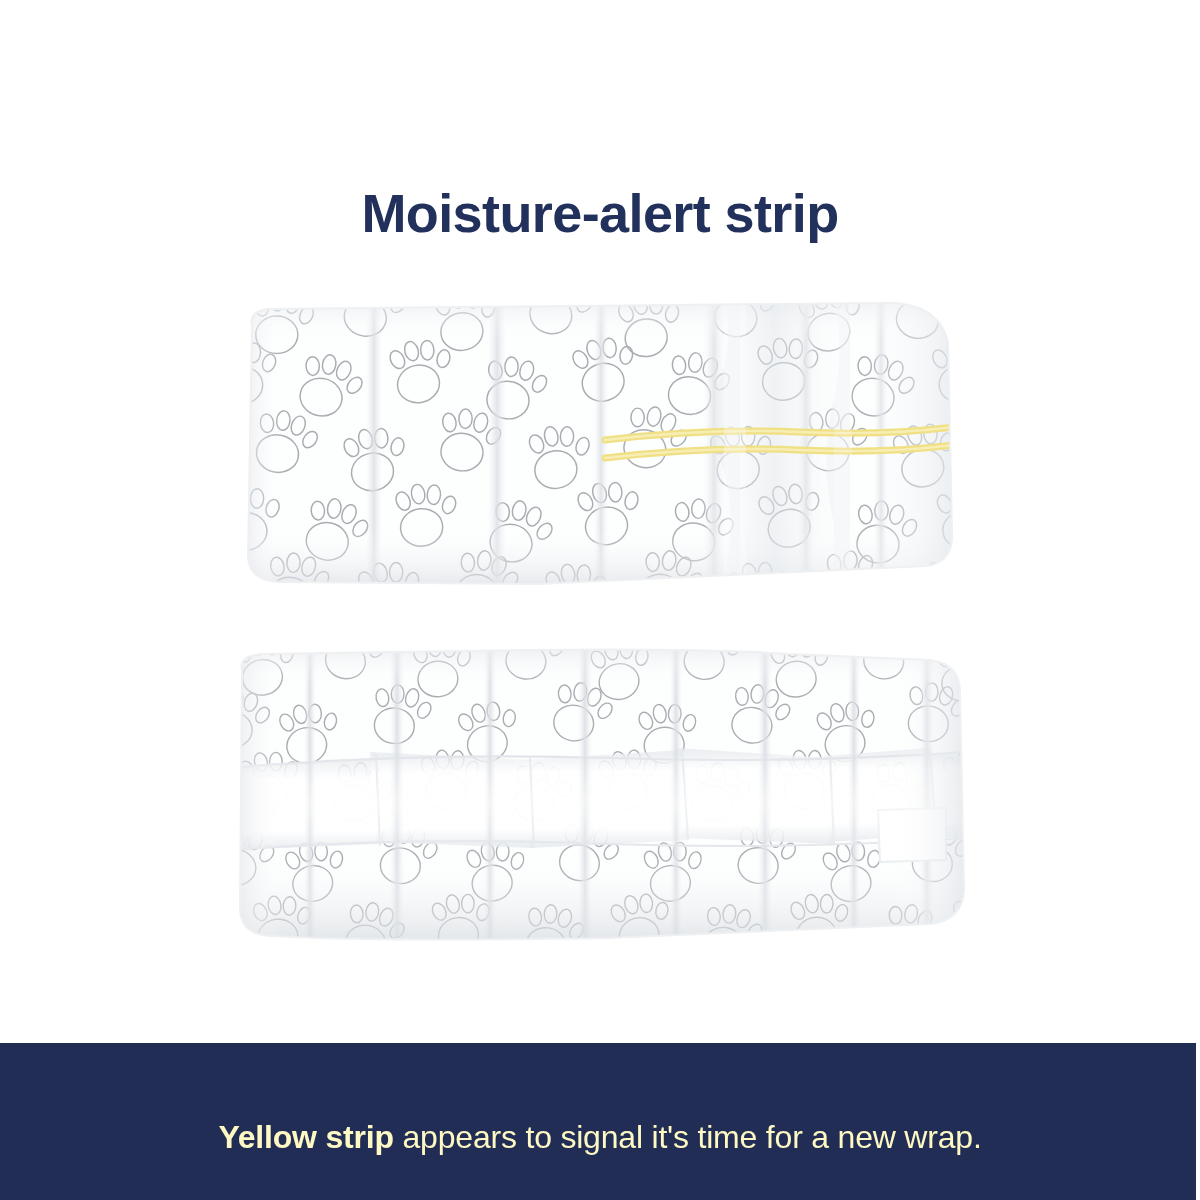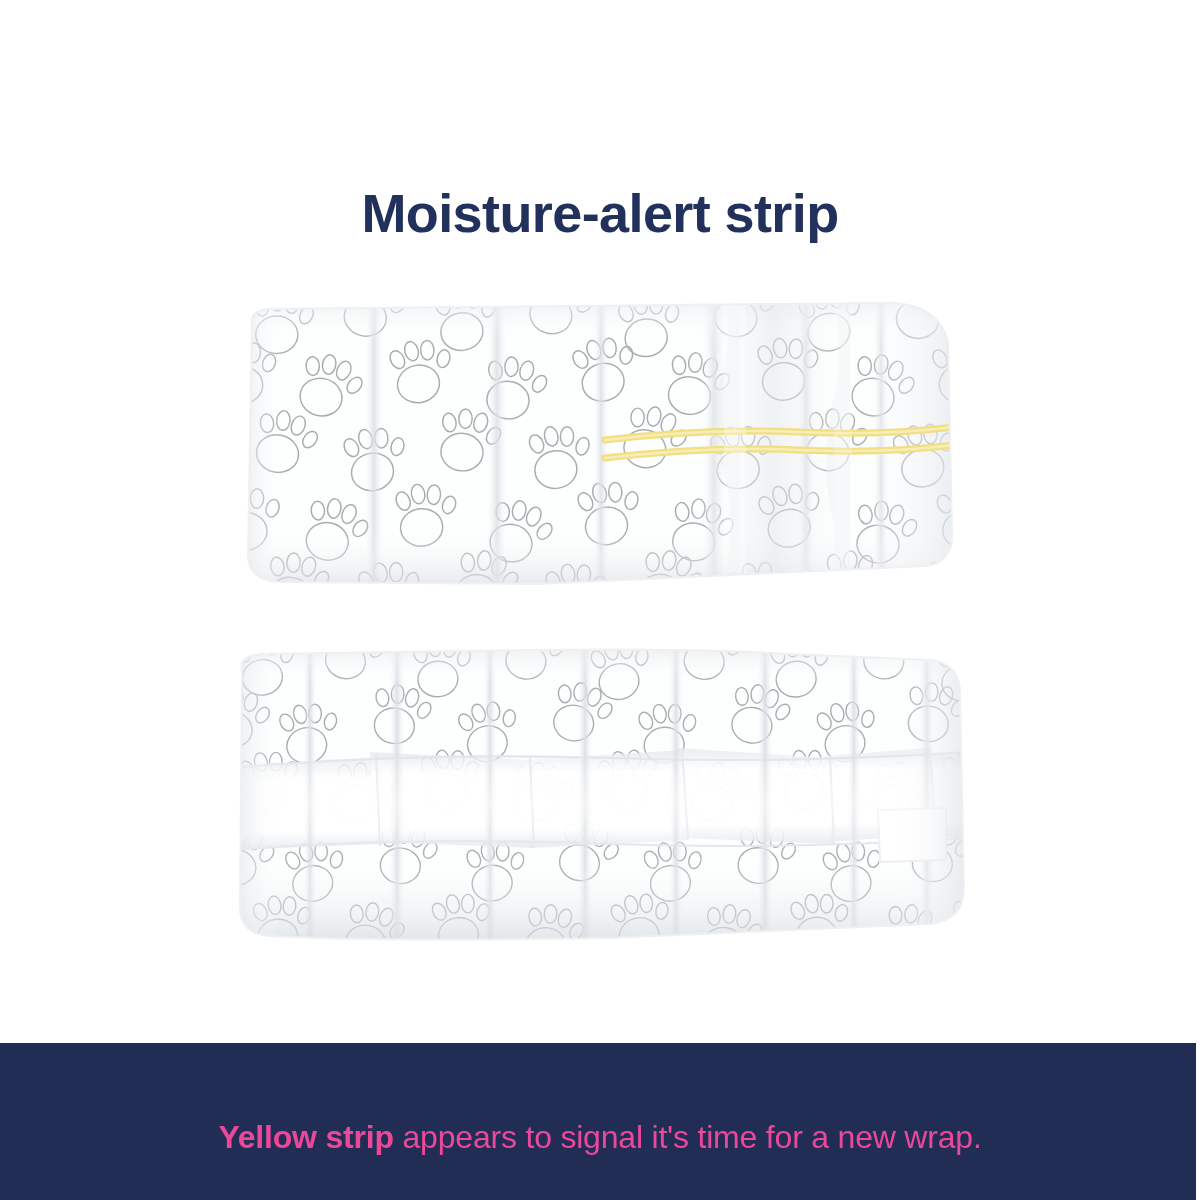--- a/index.html
+++ b/index.html
@@ -71,21 +71,21 @@
     top: 1013px;
     width: 1200px;
     height: 187px;
     background: #222d55;
     display: flex;
     flex-direction: column;
     align-items: center;
     justify-content: center;
   }
   .caption-line {
-    color: #ec4899;
+    color: #fef9c3;
     font-size: 32px;
     font-weight: 400;
     line-height: 46px;
     text-align: center;
     letter-spacing: -0.2px;
     white-space: nowrap;
   }
   .caption-strong {
     font-weight: 700;
   }

